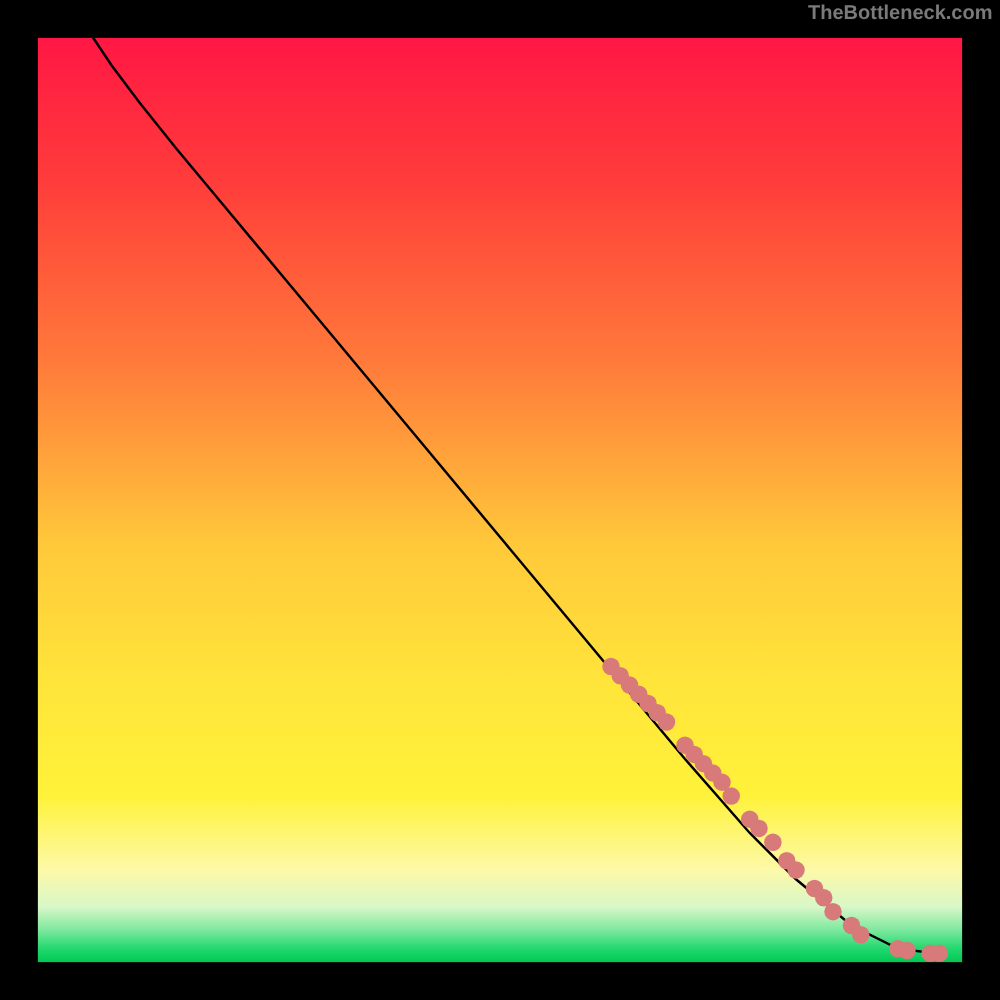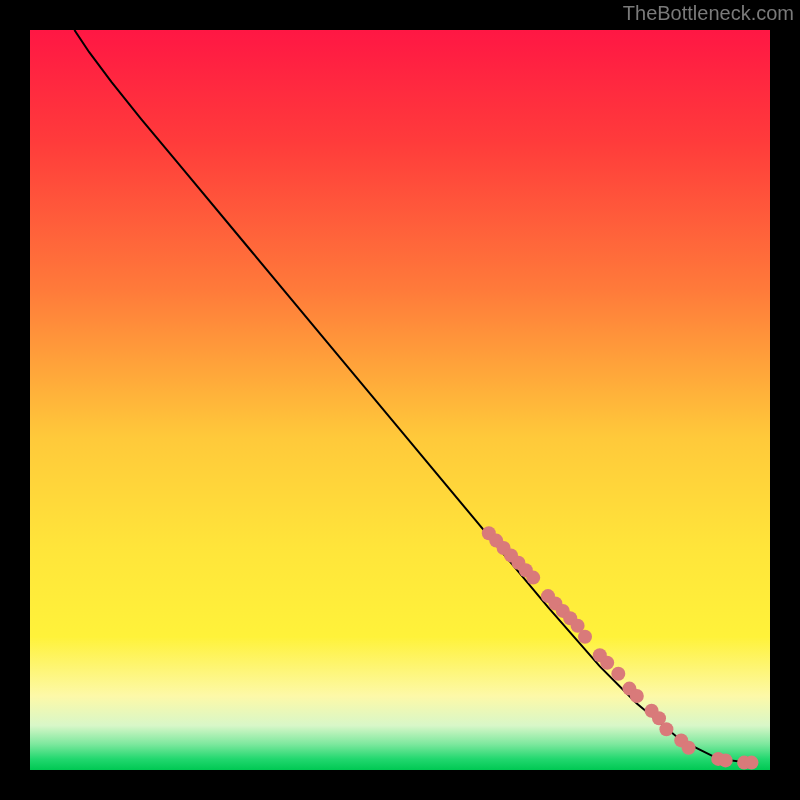--- a/index.html
+++ b/index.html
@@ -1,17 +1,17 @@
 <!DOCTYPE html>
 <html><head>
 <meta charset="utf-8">
 <style>
 body{margin:0;background:#000;width:800px;height:800px;overflow:hidden;position:relative;font-family:Arial,sans-serif}
 .container{width:800px;height:800px;position:relative}
-.attribution{position:absolute;top:2px;right:6px;color:#7a7a7a;font-size:20px;font-weight:400;z-index:10}
+.attribution{position:absolute;top:2px;right:6px;color:#7a7a7a;font-size:16px;font-weight:700;z-index:10}
 .chart-area{position:absolute;left:30px;top:30px;width:740px;height:740px;overflow:hidden}
 svg{display:block}
 </style>
 </head>
 <body>
 
 <div class="container">
   <div class="attribution">TheBottleneck.com</div>
   <div class="chart-area">
     <svg id="chart-svg" width="740" height="740" viewBox="0 0 740 740">

